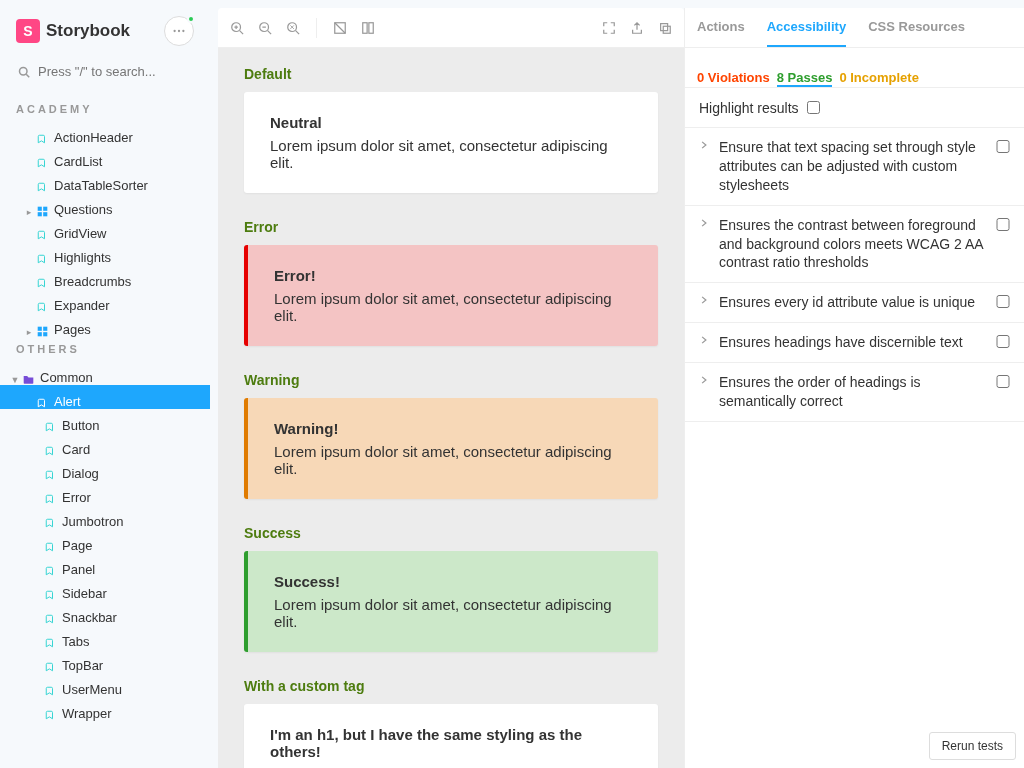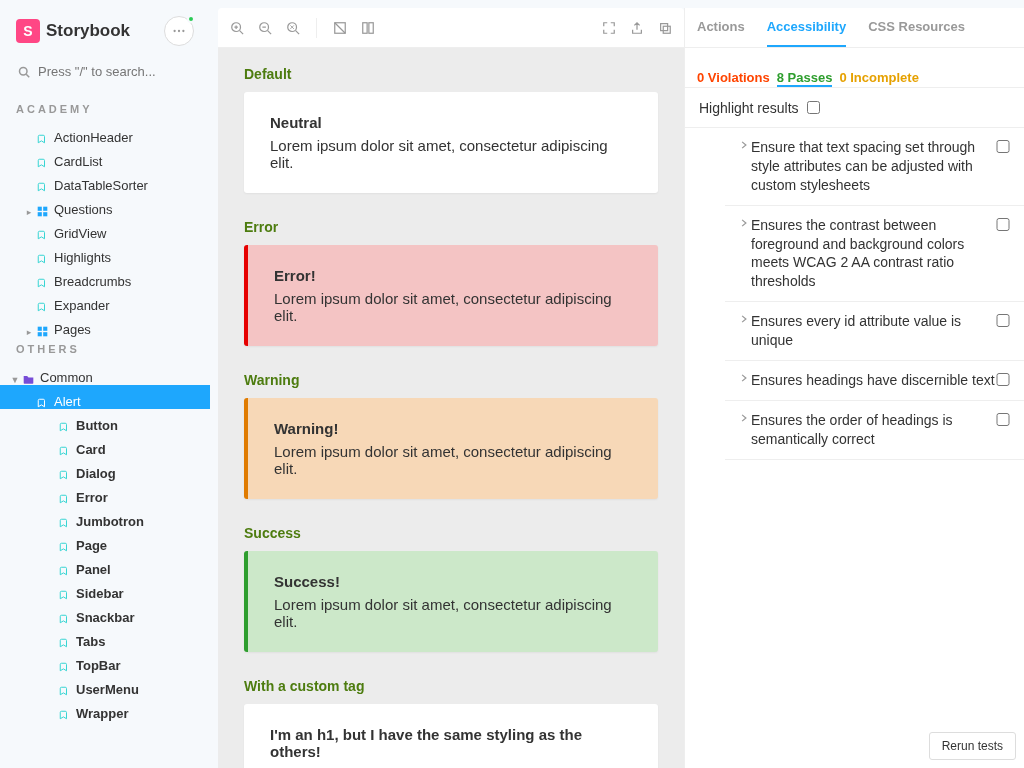--- a/index.html
+++ b/index.html
@@ -18,21 +18,21 @@
   .search { width: 100%; border: none; background: transparent; font-size: 13px; color: #999; padding: 6px 4px 6px 22px; outline: none; }
   .search-row { position: relative; }
   .search-row .icon-search { position: absolute; left: 2px; top: 50%; transform: translateY(-50%); color: #999; }
   .section-label { font-size: 11px; letter-spacing: 3px; color: #999; font-weight: 700; padding: 6px 16px; }
   .tree { list-style: none; font-size: 13px; color: #333; }
   .tree li { display: flex; align-items: flex-end; height: 24px; padding-right: 8px; cursor: pointer; }
   .tree li .arrow { width: 10px; display: inline-flex; justify-content: center; color: #999; font-size: 9px; }
   .tree li .ticon { width: 12px; height: 12px; margin: 0 6px 0 2px; display: inline-flex; align-items: center; justify-content: center; }
   .tree li.depth-0 { padding-left: 10px; }
   .tree li.depth-1 { padding-left: 24px; }
-  .tree li.depth-2 { padding-left: 46px; font-weight: bold; }
+  .tree li.depth-2 { padding-left: 32px; }
   .tree li.active { background: #1ea7fd; color: #fff; }
   .tree li.active .ticon svg, .tree li.active .arrow { color: #fff; }
   .ticon.story svg { color: #37d5d3; }
   .ticon.folder svg { color: #774dd7; }
   .ticon.component svg { color: #1ea7fd; }
 
   
   .center { flex: 1; display: flex; flex-direction: column; background: #f6f9fc; padding: 8px 0 0 8px; }
   .toolbar { background: #fff; border-bottom: 1px solid #eee; height: 40px; display: flex; align-items: center; padding: 0 12px; gap: 14px; border-radius: 4px 4px 0 0; }
   .toolbar .sep { width: 1px; height: 20px; background: #eee; margin: 0 2px; }
@@ -54,21 +54,21 @@
   .panel-tabs { display: flex; border-bottom: 1px solid #eee; height: 40px; align-items: center; padding: 0 12px; gap: 22px; }
   .panel-tab { font-size: 13px; font-weight: 700; color: #999; height: 100%; display: flex; align-items: center; cursor: pointer; border-bottom: 2px solid transparent; }
   .panel-tab.active { color: #1ea7fd; border-bottom-color: #1ea7fd; }
   .result-tabs { display: flex; border-bottom: 1px solid #eee; height: 40px; align-items: flex-end; padding: 0 12px; gap: 7px; font-size: 13px; font-weight: 700; }
   .result-tab { display: flex; align-items: center; cursor: pointer; border-bottom: 2px solid transparent; }
   .rt-violations { color: #ff4400; }
   .rt-passes { color: #2e9e2e; border-bottom-color: #1ea7fd; }
   .rt-incomplete { color: #e6a100; }
   .highlight-row { height: 40px; display: flex; align-items: center; padding: 0 14px; gap: 8px; border-bottom: 1px solid #eee; font-size: 14px; color: #333; }
   .rules { list-style: none; }
-  .rule { display: flex; align-items: flex-start; padding: 10px 14px; border-bottom: 1px solid #eee; font-size: 14px; color: #333; margin-left: 40px; }
+  .rule { display: flex; align-items: flex-start; padding: 10px 14px; border-bottom: 1px solid #eee; gap: 8px; font-size: 14px; color: #333; }
   .rule .chev { color: #999; margin-top: 2px; flex: 0 0 12px; cursor: pointer; }
   .rule .rtext { flex: 1; line-height: 1.35; }
   .rule .cb { flex: 0 0 14px; margin-top: 2px; }
   .rerun { position: absolute; bottom: 8px; right: 8px; background: #fff; border: 1px solid #ddd; border-radius: 3px; padding: 6px 12px; font-size: 12px; color: #333; cursor: pointer; }
 
   input[type=checkbox] { width: 13px; height: 13px; }
 
   
   svg { display: block; }
 </style>

